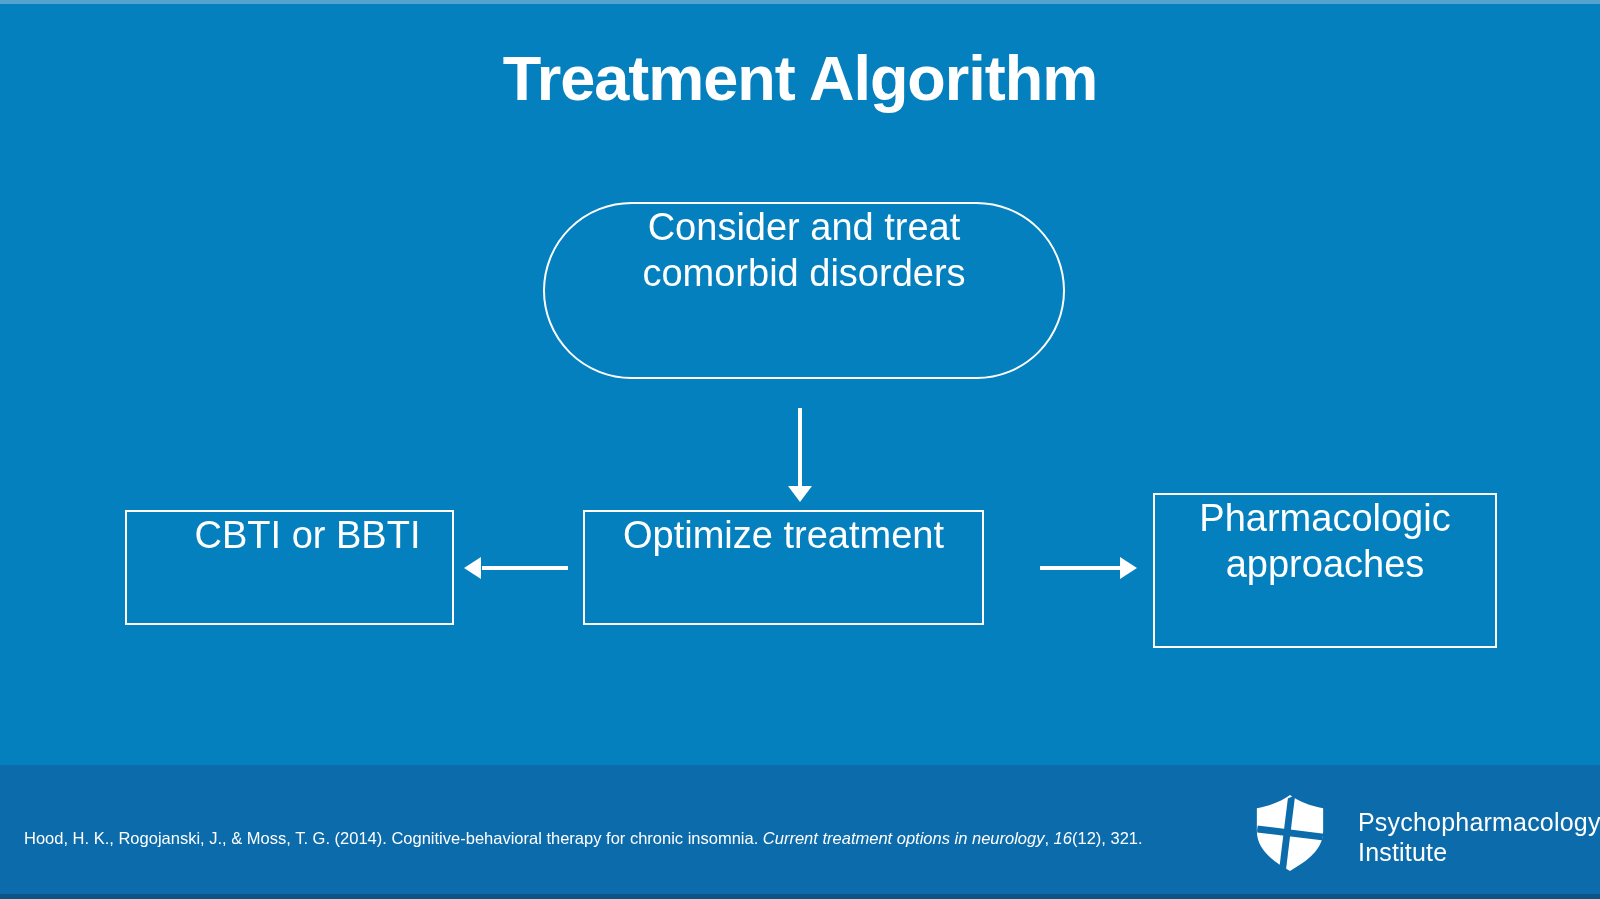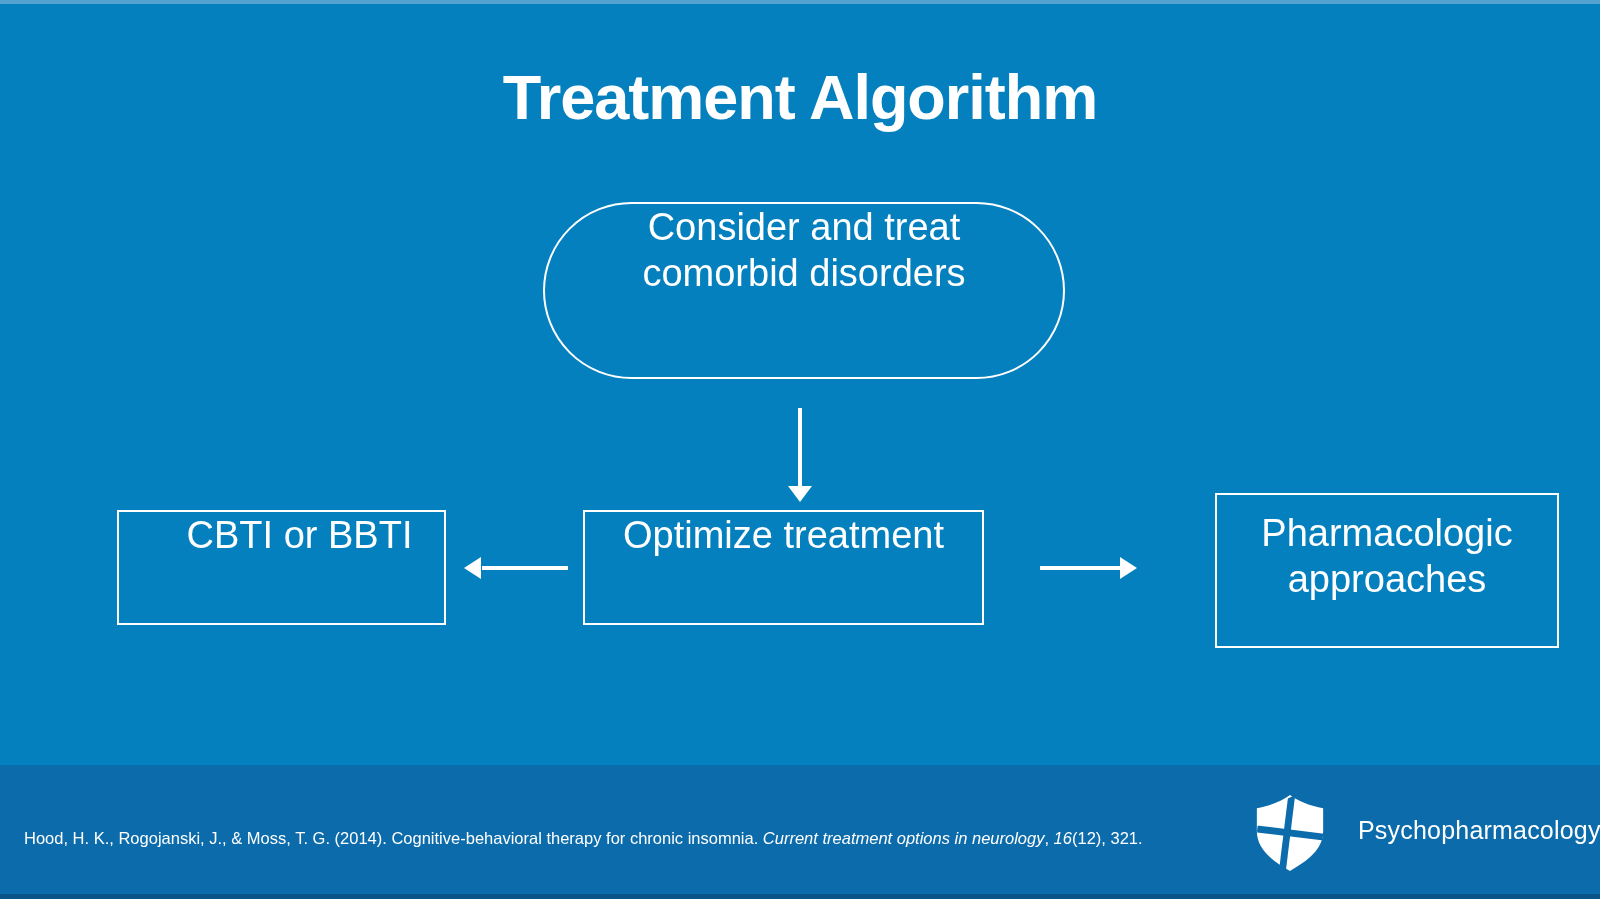--- a/index.html
+++ b/index.html
@@ -21,38 +21,37 @@
   }
   .top-strip{
     position:absolute;left:0;top:0;width:100%;height:4px;
     background:var(--top_strip);
   }
   .title{
     position:absolute;left:0;top:42px;width:100%;
     text-align:center;
     font-size:63px;font-weight:700;letter-spacing:-1px;
     color:var(--text);
-    margin-top:19px;
   }
   .node{
     position:absolute;
     border:2px solid var(--text);
     display:flex;justify-content:center;
     text-align:center;
     font-size:38px;line-height:1.22;
     color:var(--text);
   }
   .node-pill{
     left:543px;top:202px;width:522px;height:177px;
     border-radius:90px;
     padding:0 28px 14px 28px;
   }
-  .node-cbti{left:117px;top:510px;width:329px;height:115px;padding-left:36px;}
+  .node-cbti{left:125px;top:510px;width:329px;height:115px;padding-left:36px;}
   .node-optimize{left:583px;top:510px;width:401px;height:115px;}
-  .node-pharma{left:1215px;top:493px;width:344px;height:155px;padding:15px 8px;}
+  .node-pharma{left:1153px;top:493px;width:344px;height:155px;padding:0 8px;}
   
   .shaft{position:absolute;background:var(--text);}
   .head{position:absolute;width:0;height:0;}
   .shaft-down{left:798px;top:408px;width:4px;height:80px;}
   .head-down{left:788px;top:486px;border-left:12px solid transparent;border-right:12px solid transparent;border-top:16px solid var(--text);}
   .shaft-left{left:482px;top:566px;width:86px;height:4px;}
   .head-left{left:464px;top:557px;border-top:11px solid transparent;border-bottom:11px solid transparent;border-right:17px solid var(--text);}
   .shaft-right{left:1040px;top:566px;width:82px;height:4px;}
   .head-right{left:1120px;top:557px;border-top:11px solid transparent;border-bottom:11px solid transparent;border-left:17px solid var(--text);}
   
@@ -66,21 +65,21 @@
     position:absolute;left:24px;top:63px;
     font-size:16.5px;line-height:21px;
     color:var(--text);white-space:nowrap;
   }
   .citation .it{font-style:italic;}
   .logo-shield{position:absolute;left:1251px;top:29px;}
   .logo-cross{fill:var(--footer_bg);}
   .logo-text{
     position:absolute;left:1358px;top:42px;
     font-size:25px;line-height:30px;font-weight:400;
-    color:var(--text);letter-spacing:0.2px;margin-top:8px;
+    color:var(--text);letter-spacing:0.2px;
   }
 </style>
 </head>
 <body>
 
 <div class="slide">
 
   <div class="top-strip"></div>
 
   <h1 class="title">Treatment Algorithm</h1>
@@ -121,16 +120,17 @@
       </defs>
       <path d="M40 1 C32 7 19 12.5 6 14.5 L6 38 C6 57 22 68.5 40 79 C58 68.5 74 57 74 38 L74 14.5 C61 12.5 48 7 40 1 Z" fill="#FFFFFF"></path>
       <g clip-path="url(#shieldClip)" transform="rotate(7 40 40)">
         <rect class="logo-cross" x="33.5" y="-8" width="7" height="96"></rect>
         <rect class="logo-cross" x="-8" y="36.5" width="96" height="7"></rect>
       </g>
     </svg>
 
     <div class="logo-text">
       <div>Psychopharmacology</div>
+      <div>Institute</div>
     </div>
   </div>
 
 </div>
 
 </body></html>

